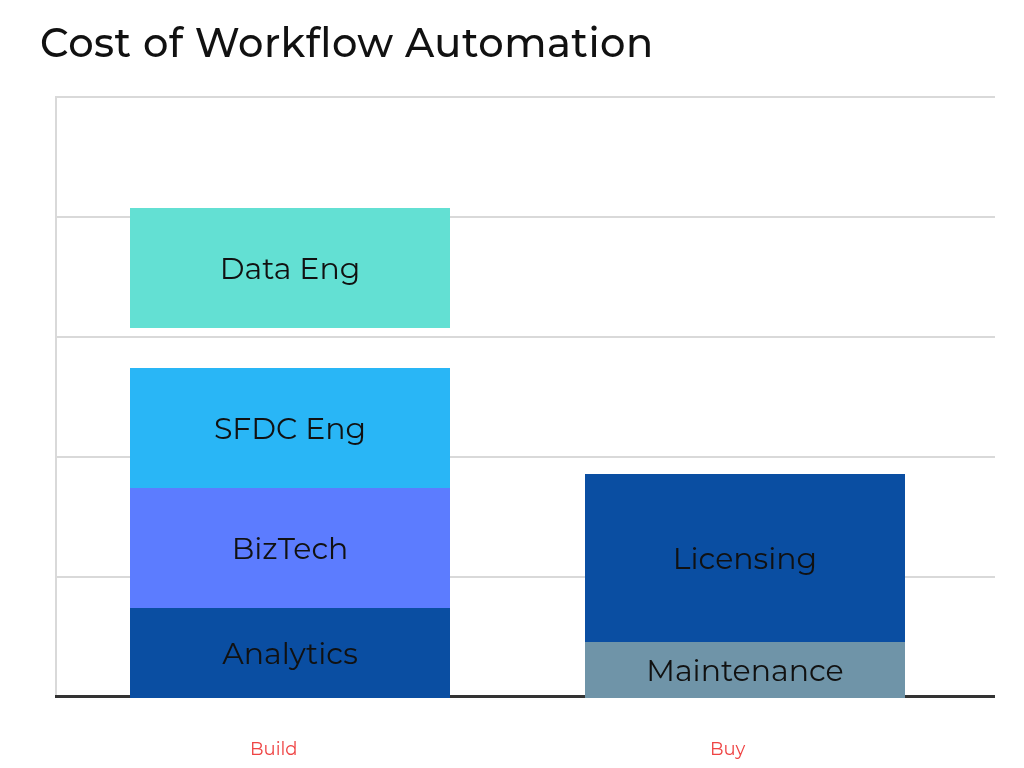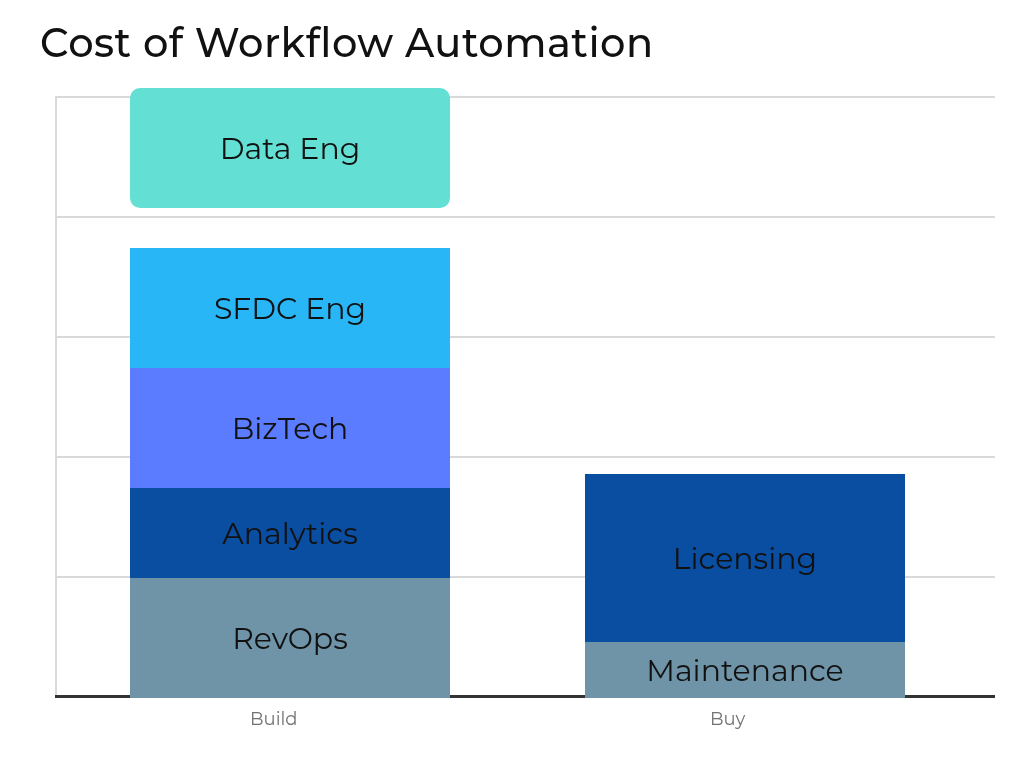--- a/index.html
+++ b/index.html
@@ -50,47 +50,46 @@
     width: 100%;
     display: flex;
     align-items: center;
     justify-content: center;
     font-size: 30px;
     color: #111;
     font-weight: 400;
   }
   .xlabel {
     position: absolute;
-    top: 610px;
+    top: 640px;
     font-size: 18px;
-    color: #737373;
+    color: #ef4444;
     text-align: center;
   }
 </style>
 </head>
 <body>
 
 <div class="page">
   <div class="title">Cost of Workflow Automation</div>
 
   <div class="plot" id="plot">
     <div class="yaxis-left"></div>
 
   <div class="grid" style="bottom: 120px;"></div>
       <div class="grid" style="bottom: 240px;"></div>
       <div class="grid" style="bottom: 360px;"></div>
       <div class="grid" style="bottom: 480px;"></div>
       <div class="grid" style="bottom: 600px;"></div>
       <div class="baseline" style="bottom: 0px;"></div>
       <div class="bar" style="left: 75px; width: 320px;">
-        <div class="seg" style="height: 120px; background: rgb(111, 148, 168);">RevOps</div>
         <div class="seg" style="height: 90px; background: rgb(10, 78, 162);">Analytics</div>
         <div class="seg" style="height: 120px; background: rgb(92, 124, 255);">BizTech</div>
         <div class="seg" style="height: 120px; background: rgb(41, 182, 246); margin-top: 40px;">SFDC Eng</div>
-        <div class="seg" style="height: 120px; background: rgb(99, 224, 211); border-radius: 10px;">Data Eng</div>
+        <div class="seg" style="height: 120px; background: rgb(99, 224, 211);">Data Eng</div>
       </div>
       <div class="xlabel" style="left: 195px;">Build</div>
       <div class="bar" style="left: 530px; width: 320px;">
         <div class="seg" style="height: 56px; background: rgb(111, 148, 168);">Maintenance</div>
         <div class="seg" style="height: 168px; background: rgb(10, 78, 162);">Licensing</div>
       </div>
       <div class="xlabel" style="left: 655px; text-align: center;">Buy</div>
     </div>
 </div>
 

